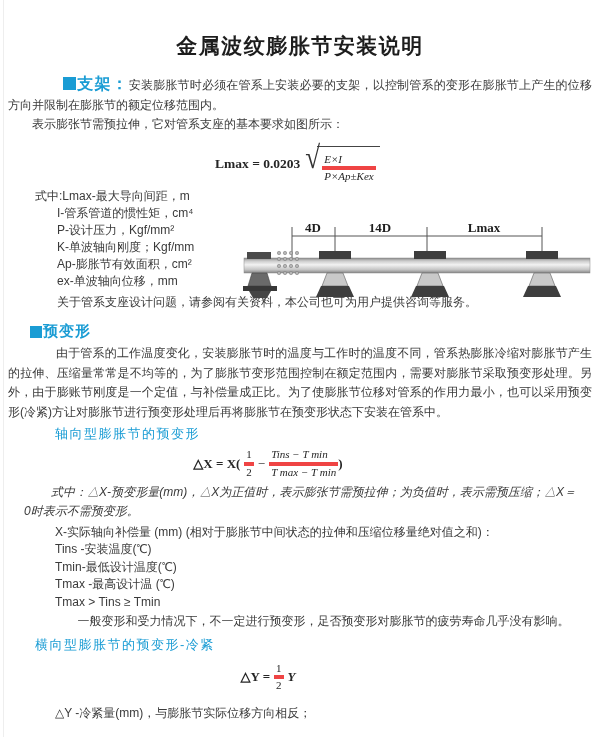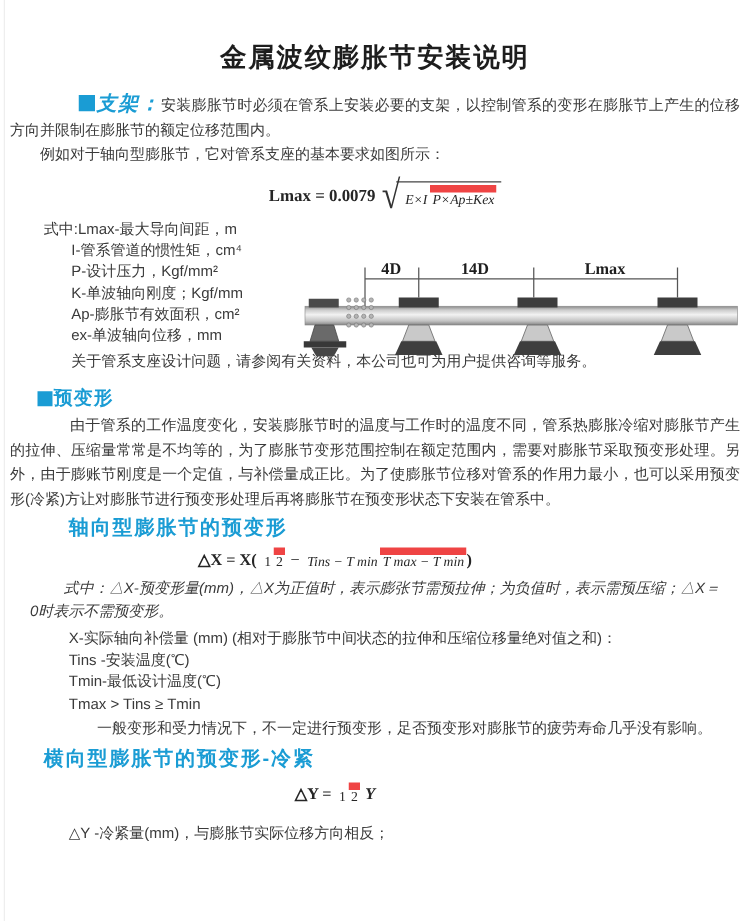--- a/index.html
+++ b/index.html
@@ -15,40 +15,40 @@
   .doc-title{
     margin:16px 0 0; text-align:center;
     font-size:21px; font-weight:bold; letter-spacing:1.5px; color:#1d1d1d;
   }
 
   
   .para-jack{
     margin:14px 0 0; text-indent:55px;
     font-size:12px; line-height:19.5px; text-align:justify; color:var(--ink);
   }
-  .blue-label{ color:var(--accent); font-size:16px; font-weight:bold; letter-spacing:1px;font-style:italic; }
+  .blue-label{ color:var(--accent); font-size:16px; font-weight:bold; letter-spacing:1px; }
   .bullet{
     display:inline-block; width:13px; height:13px; background:var(--accent);
     margin-right:1px; vertical-align:-1px;
   }
   .example-line{ margin:0; text-indent:24px; font-size:12px; line-height:19px; }
 
   
   .formula1{
     margin:10px 0 0 207px; display:flex; align-items:center;
     font-family:"Liberation Serif", serif; color:#262626;
   }
   .formula1 .lhs{ font-weight:bold; font-size:13.5px; margin-right:5px; }
   .sqrt{ display:flex; align-items:flex-start; }
   .sqrt-sym{ font-size:27px; line-height:1; margin-right:-3px; transform:scaleY(1.18); color:#333; }
   .radicand{ border-top:1.5px solid #444; padding:2px 4px 0 5px; margin-top:2px; }
-  .frac{ display:inline-flex; flex-direction:row; align-items:flex-end;
+  .frac{ display:inline-flex; flex-direction:column; align-items:flex-start;
          font-size:11px; line-height:1.2; font-style:italic; }
   .frac .num{ padding:0 2px; }
-  .frac .den{ border-top:6px solid #ef4444; padding:0 2px; }
+  .frac .den{ border-top:4px solid #ef4444; padding:0 2px; }
   .frac.upright{ font-style:normal; }
 
   
   .def-section{ position:relative; margin-top:5px; }
   .def-line{ font-size:12px; line-height:17px; margin:0 0 0 49px; }
   .def-line.first{ margin-left:27px; }
   .def-line.pm{ margin-left:47px; padding-top:5px; }
   .def-line.about{ padding-top:4px; }
 
   .diagram{ position:absolute; top:30px; right:0; width:352px; height:102px; }
@@ -59,21 +59,21 @@
     margin:11px 0 0 22px; color:var(--accent);
     font-size:15px; font-weight:bold; letter-spacing:1px;
   }
   .section-heading .bullet{ width:12px; height:12px; vertical-align:0; }
   .para-body{
     margin:3px 0 0; text-indent:48px;
     font-size:12px; line-height:19.5px; text-align:justify;
   }
   .sub-heading{
     margin:3px 0 0 47px; color:var(--accent);
-    font-size:16px; font-weight:bold; letter-spacing:1.5px;
+    font-size:13px; font-weight:normal; letter-spacing:1.5px;
   }
   .sub-heading.lateral{ margin:5px 0 0 27px; }
 
   .formula-center{
     display:flex; justify-content:center; transform:translateX(-32px);
     font-family:"Liberation Serif", serif; color:#262626;
   }
   .formula-row{ display:flex; align-items:center; font-size:13px; }
   .formula-row .b{ font-weight:bold; }
   .formula-row .gap{ width:4px; }
@@ -93,24 +93,24 @@
 <body>
 
 <div class="edge-line"></div>
 
 <div class="page">
 
   <h1 class="doc-title">金属波纹膨胀节安装说明</h1>
 
   <p class="para-jack"><span class="bullet"></span><span class="blue-label">支架：</span><span>安装膨胀节时必须在管系上安装必要的支架，以控制管系的变形在膨胀节上产生的位移方向并限制在膨胀节的额定位移范围内。</span></p>
 
-  <p class="example-line">例如对于轴向型膨胀节，它对管系支座的基本要求如图所示：</p>
+  <p class="example-line">表示膨张节需预拉伸，它对管系支座的基本要求如图所示：</p>
 
   <div class="formula1">
-    <span class="lhs">Lmax = 0.0079</span>
+    <span class="lhs">Lmax = 0.0203</span>
     <span class="sqrt">
       <span class="sqrt-sym">√</span>
       <span class="radicand">
         <span class="frac">
           <span class="num">E×I</span>
           <span class="den">P×Ap±Kex</span>
         </span>
       </span>
     </span>
   </div>
@@ -218,20 +218,21 @@
       <span class="b">)</span>
     </div>
   </div>
 
   <p class="explain">式中：△X-预变形量(mm)，△X为正值时，表示膨张节需预拉伸；为负值时，表示需预压缩；△X＝0时表示不需预变形。</p>
 
   <div class="items">
     <div class="item-line xline">X-实际轴向补偿量 (mm) (相对于膨胀节中间状态的拉伸和压缩位移量绝对值之和)：</div>
     <div class="item-line">Tins -安装温度(℃)</div>
     <div class="item-line">Tmin-最低设计温度(℃)</div>
+    <div class="item-line">Tmax -最高设计温 (℃)</div>
     <div class="item-line">Tmax &gt; Tins ≥ Tmin</div>
     <div class="item-line last">一般变形和受力情况下，不一定进行预变形，足否预变形对膨胀节的疲劳寿命几乎没有影响。</div>
   </div>
 
   <div class="sub-heading lateral">横向型膨胀节的预变形-冷紧</div>
 
   <div class="formula-center f3">
     <div class="formula-row">
       <span class="b">△Y =</span>
       <span class="gap"></span>

